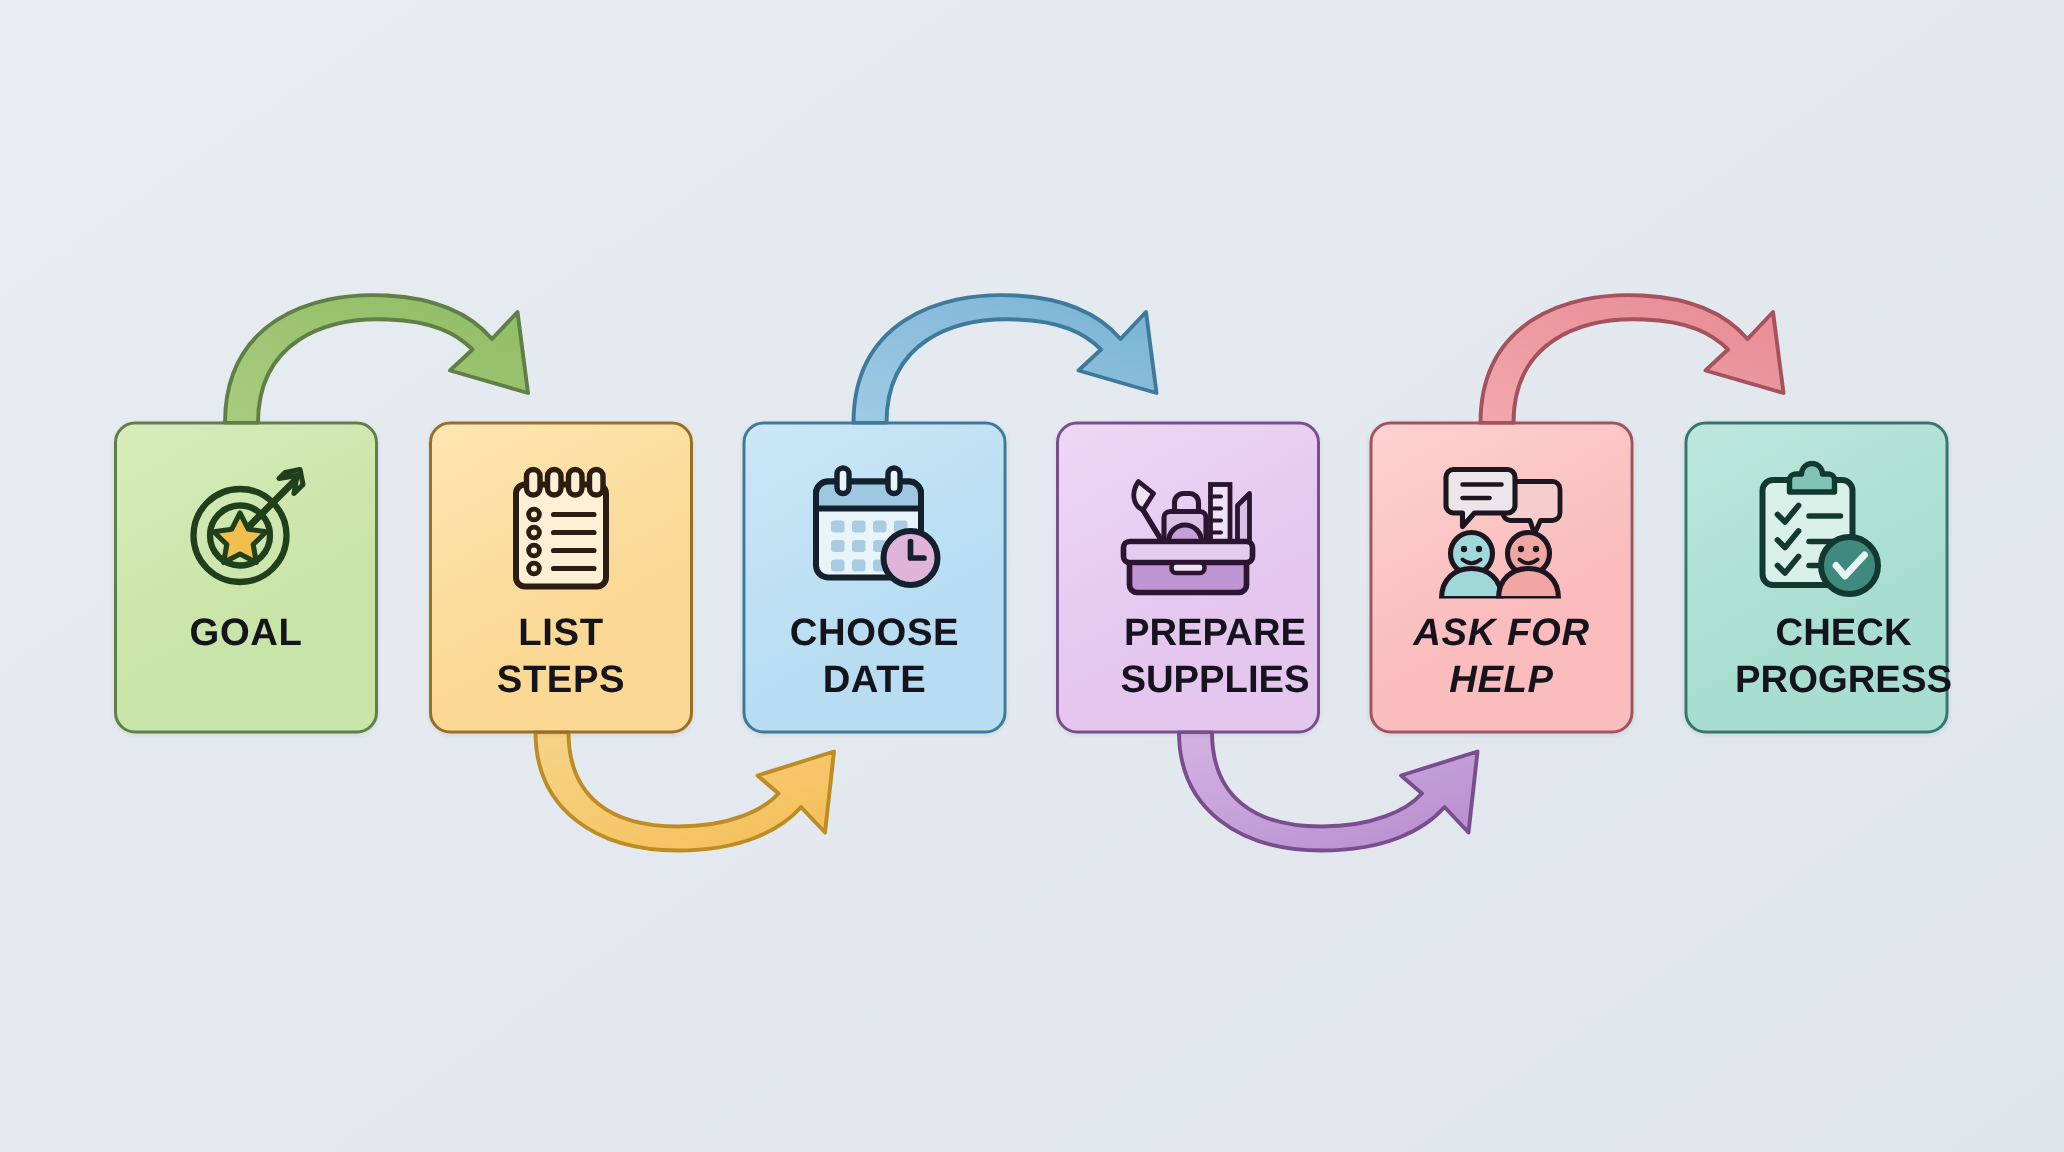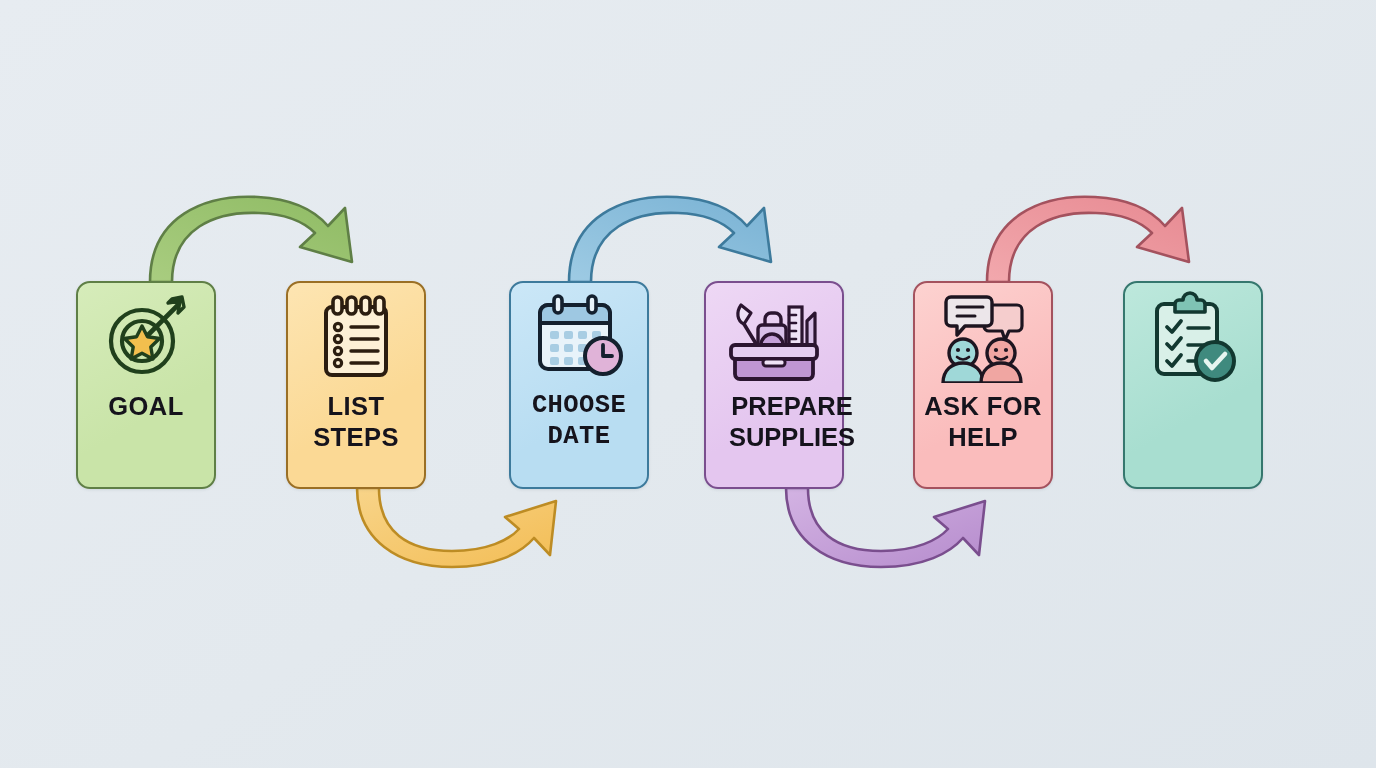--- a/index.html
+++ b/index.html
@@ -24,29 +24,29 @@
 
   .cards-layer {
     position: absolute;
     left: 0; top: 0;
     width: 1376px; height: 768px;
   }
 
   .card {
     position: absolute;
     top: 281px;
-    width: 140px;
+    width: 176px;
     height: 208px;
     border-radius: 14px;
     border: 2px solid #555;
     display: flex;
     flex-direction: column;
     align-items: center;
     justify-content: flex-start;
-    padding-top: 6px;
+    padding-top: 22px;
     box-shadow: 0 1px 3px rgba(40,55,70,0.10);
   }
 
   .card .icon-box {
     width: 98px;
     height: 96px;
     display: flex;
     align-items: center;
     justify-content: center;
     margin-bottom: 6px;
@@ -61,23 +61,23 @@
     text-align: center;
     color: #15131c;
     text-transform: uppercase;
     padding: 0 6px;
     white-space: pre-line;
   }
 
   
   #card-0 { left: 76px; }
   #card-1 { left: 286px; }
-  #card-2 { left: 509px; font-family: Liberation Mono, monospace; }
+  #card-2 { left: 495px; }
   #card-3 { left: 704px; }
-  #card-4 { left: 913px; }
+  #card-4 { left: 913px; font-style: italic; }
   #card-5 { left: 1123px; }
 
   
   #card-3 .label, #card-5 .label { letter-spacing: 0px; margin-left: 36px; }
 </style>
 </head>
 <body style="background: linear-gradient(145deg, rgb(231, 236, 241) 0%, rgb(227, 233, 238) 50%, rgb(222, 229, 235) 100%);">
 
 <div id="stage">
 
@@ -316,16 +316,18 @@
           </g>
           <g stroke="#123830" stroke-width="3.6" stroke-linecap="round">
             <line x1="41" y1="37" x2="62" y2="37"></line>
             <line x1="41" y1="54" x2="62" y2="54"></line>
             <line x1="41" y1="70" x2="54" y2="70"></line>
           </g>
           <circle cx="68" cy="70" r="19" fill="#3f8a7e" stroke="#123830" stroke-width="4"></circle>
           <path d="M59 70 l6 7 l13 -14" fill="none" stroke="#e6f5f0" stroke-width="4.6" stroke-linecap="round" stroke-linejoin="round"></path>
         </svg>
       </div>
+      <div class="label">CHECK
+PROGRESS</div>
     </div>
 
   </div>
 </div>
 
 </body></html>

